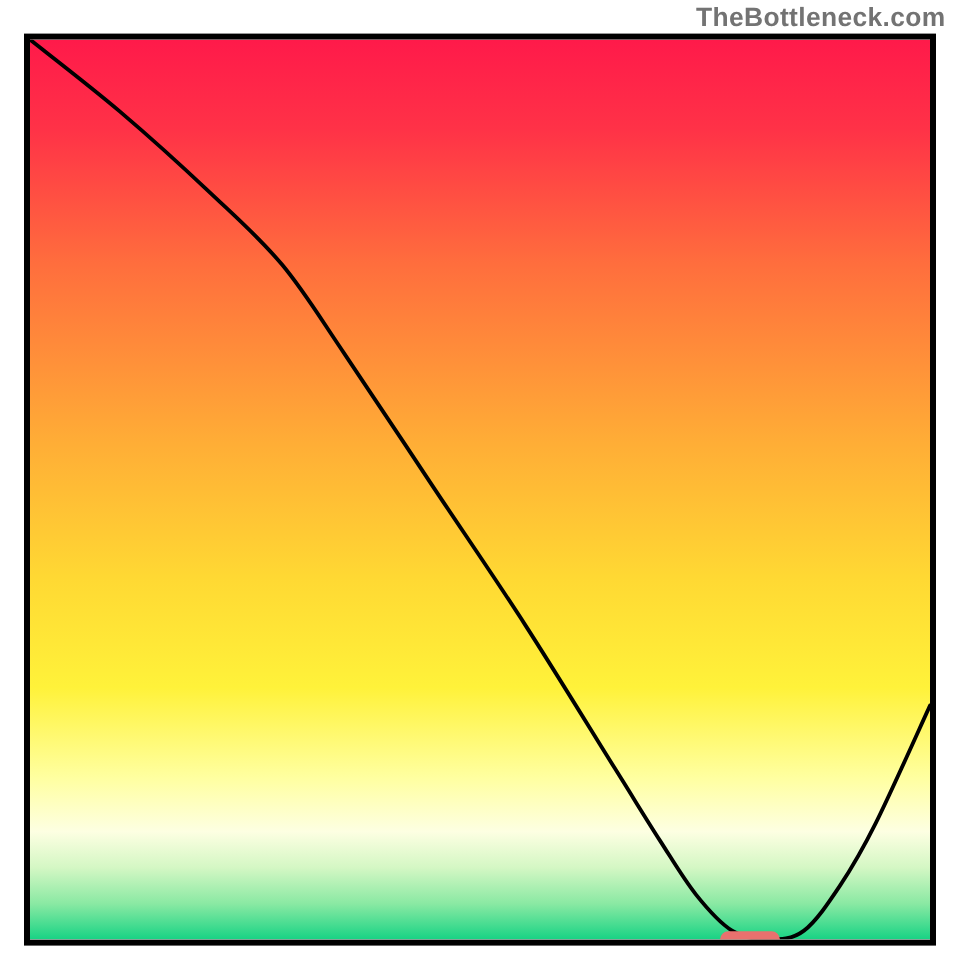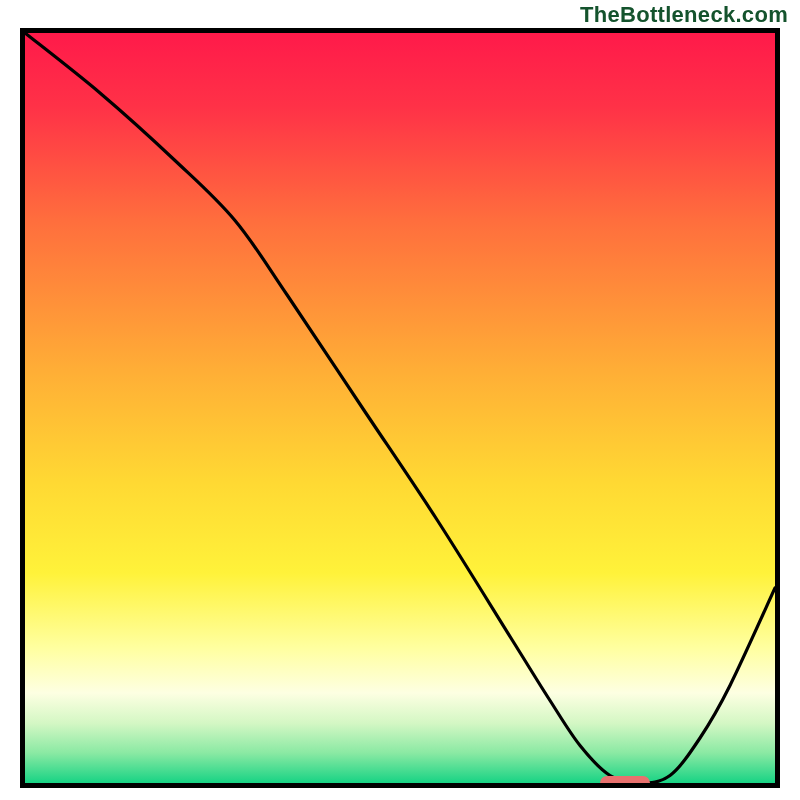--- a/index.html
+++ b/index.html
@@ -14,21 +14,21 @@
     position: relative;
     width: 800px;
     height: 800px;
   }
   .watermark {
     position: absolute;
     top: 2px;
     right: 12px;
     font-size: 22px;
     font-weight: bold;
-    color: #14532d;
+    color: #737373;
     letter-spacing: 0.3px;
   }
   .plot-area-wrapper {
     position: absolute;
     left: 20px;
     top: 28px;
     width: 760px;
     height: 760px;
     border: 5px solid #000;
     box-sizing: border-box;

